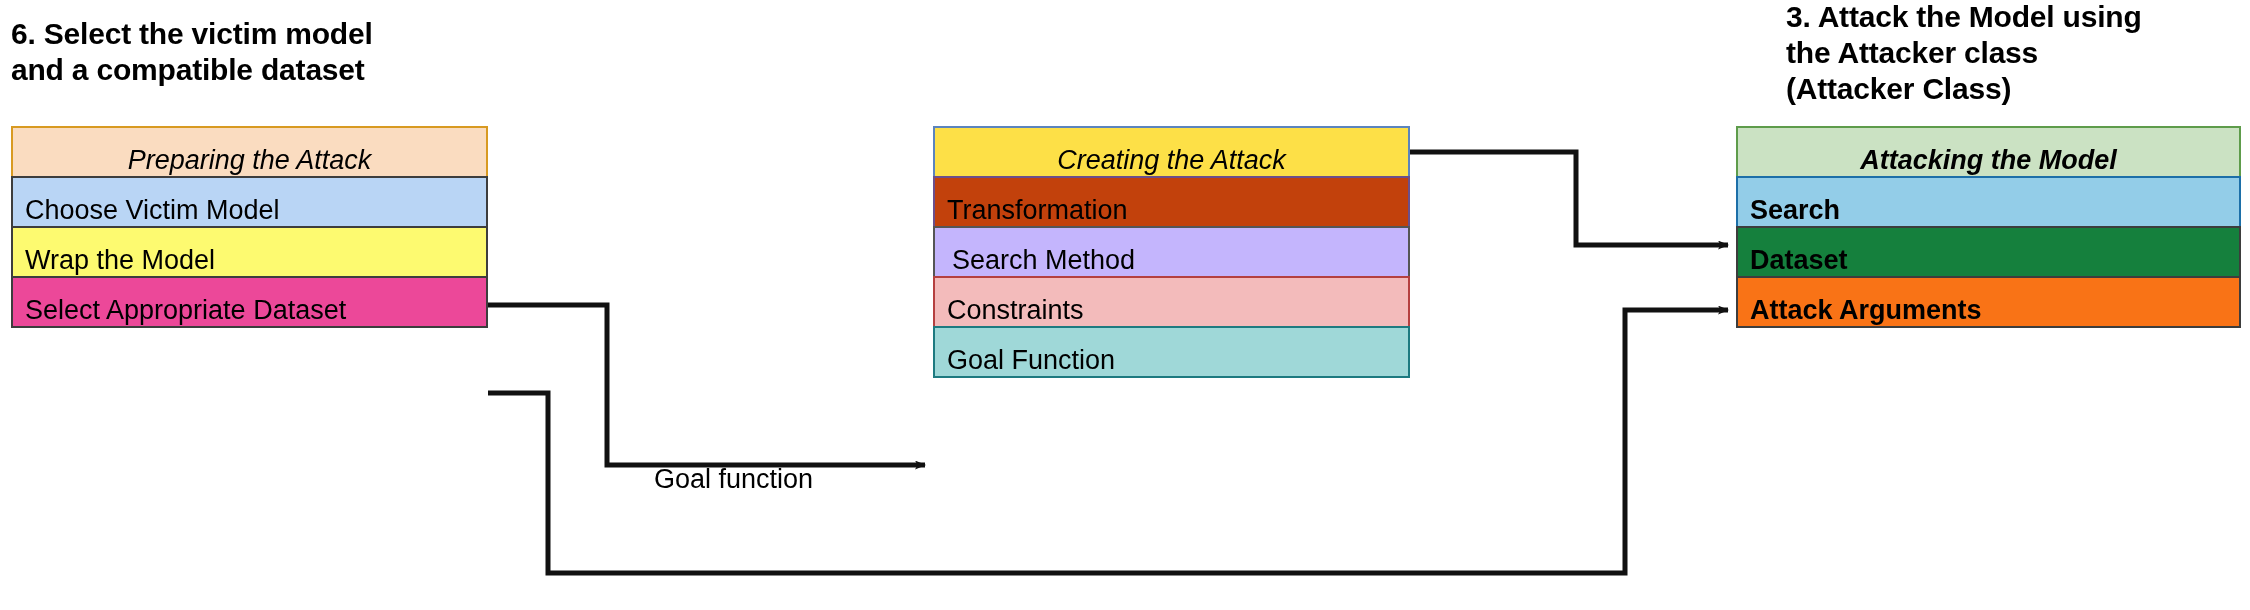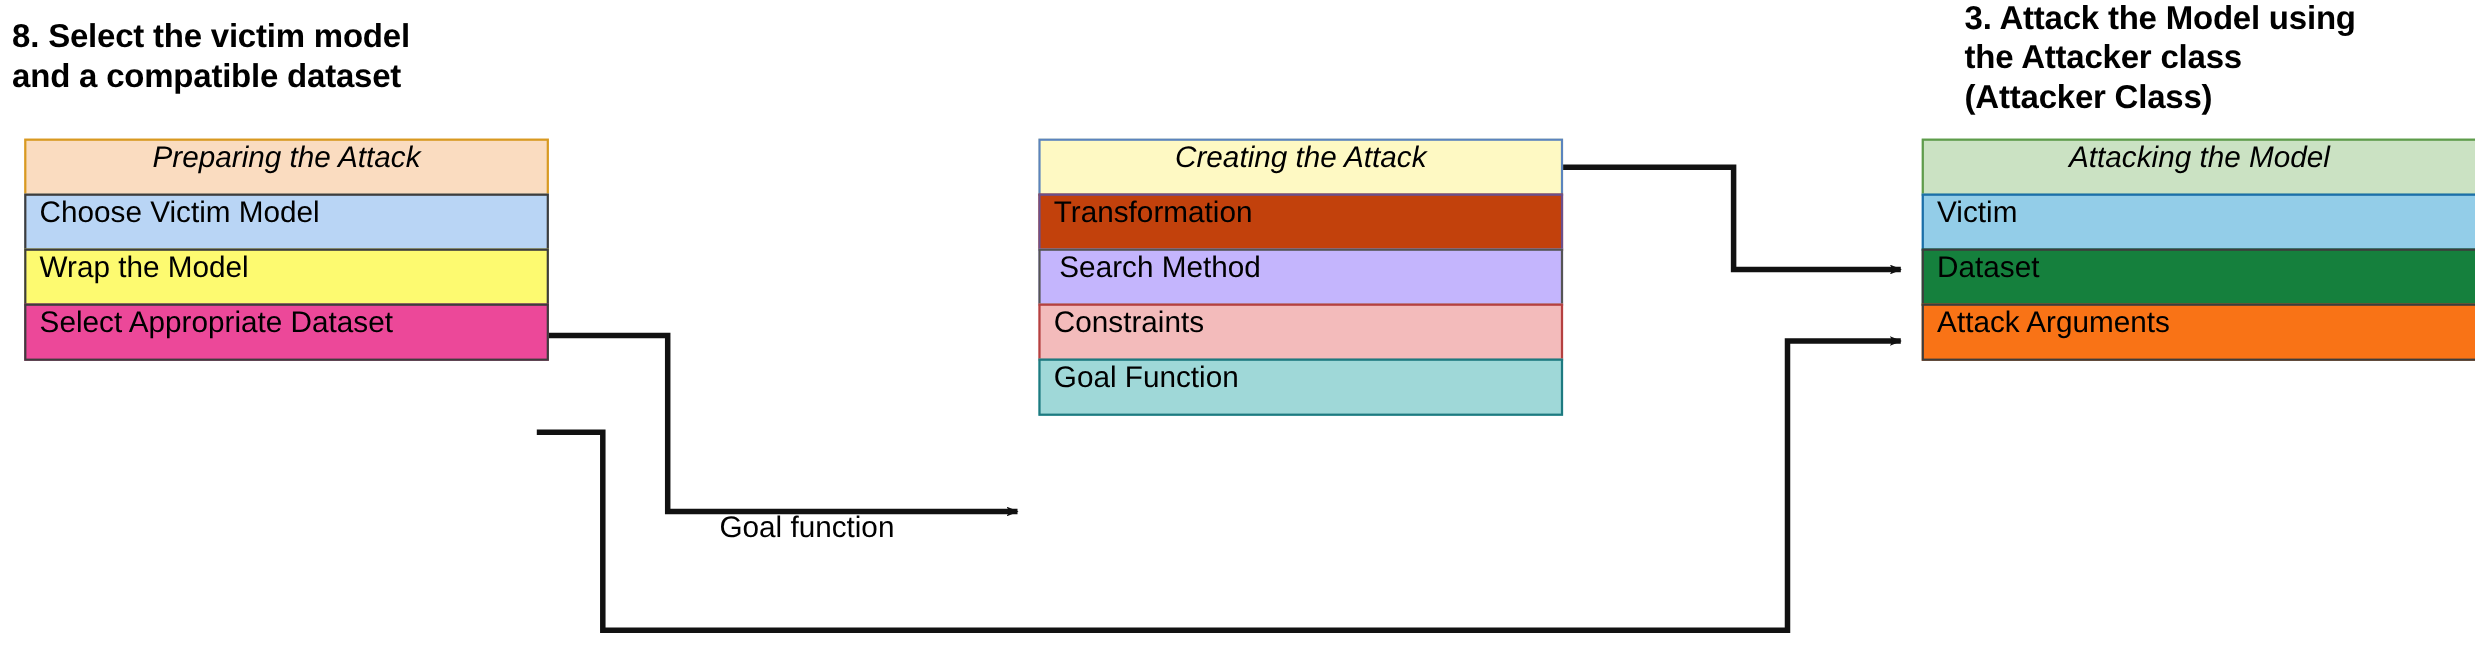--- a/index.html
+++ b/index.html
@@ -29,34 +29,33 @@
   #heading-1 { left: 11px;   top: 16px;  width: 500px; }
   #heading-2 { left: 933px;  top: -1px;  width: 510px; }
   #heading-3 { left: 1786px; top: -1px;  width: 470px; }
 
   
   .col-stack {
     position: absolute;
   }
   #stack-1 { left: 11px;   top: 126px; width: 477px; }
   #stack-2 { left: 933px;  top: 126px; width: 477px; }
-  #stack-3 { left: 1736px; top: 126px; width: 505px; }
+  #stack-3 { left: 1736px; top: 126px; width: 505px; font-weight: bold; }
 
   .node {
     box-sizing: border-box;
     width: 100%;
     height: 52px;
     border: 2px solid #3d3d3d;
     margin-top: -2px;
     display: flex;
-    align-items: flex-start;
+    align-items: flex-end;
     font-size: 27px;
     color: #000000;
     padding: 0 0 0 12px;
-    margin-left: 11px;
   }
   .node:first-child { margin-top: 0; }
   .node.title {
     justify-content: center;
     font-style: italic;
     padding: 0;
   }
 
   
   #wires {
@@ -89,41 +88,41 @@
       </marker>
     </defs>
 
     <path d="M488,305 L607,305 L607,465 L925,465" fill="none" stroke="#111111" stroke-width="5" marker-end="url(#arrowhead)"></path>
 
     <path d="M1410,152 L1576,152 L1576,245 L1728,245" fill="none" stroke="#111111" stroke-width="5" marker-end="url(#arrowhead)"></path>
 
     <path d="M488,393 L548,393 L548,573 L1625,573 L1625,310 L1728,310" fill="none" stroke="#111111" stroke-width="5" marker-end="url(#arrowhead)"></path>
   </svg>
 
-  <div class="col-heading" id="heading-1">8. Select the victim model
+  <div class="col-heading" id="heading-1">6. Select the victim model
 and a compatible dataset</div>
 
   <div class="col-stack" id="stack-1">
     <div class="node title" style="background:#fadcc0;border-color:#d89a21;">
       <span>Preparing the Attack</span>
     </div>
     <div class="node" style="background:#b9d5f5;border-color:#3d3d3d;">
       <span>Choose Victim Model</span>
     </div>
     <div class="node" style="background:#fdfa70;border-color:#3d3d3d;">
       <span>Wrap the Model</span>
     </div>
     <div class="node" style="background:#ec4899;border-color:#3d3d3d;">
       <span>Select Appropriate Dataset</span>
     </div>
   </div>
 
 
   <div class="col-stack" id="stack-2">
-    <div class="node title" style="background:#fef9c3;border-color:#5b84be;">
+    <div class="node title" style="background:#fde047;border-color:#5b84be;">
       <span>Creating the Attack</span>
     </div>
     <div class="node" style="background:#c2410c;border-color:#6b4f8c;">
       <span>Transformation</span>
     </div>
     <div class="node" style="background:#c4b5fd;border-color:#555555;padding-left:17px;">
       <span>Search Method</span>
     </div>
     <div class="node" style="background:#f3bbbb;border-color:#b54040;">
       <span>Constraints</span>
@@ -135,21 +134,21 @@
 
   <div class="col-heading" id="heading-3">3. Attack the Model using
 the Attacker class
 (Attacker Class)</div>
 
   <div class="col-stack" id="stack-3">
     <div class="node title" style="background:#cbe2c3;border-color:#5e9c4b;">
       <span>Attacking the Model</span>
     </div>
     <div class="node" style="background:#93cde8;border-color:#1c6fa8;">
-      <span>Victim</span>
+      <span>Search</span>
     </div>
     <div class="node" style="background:#15803d;border-color:#3d3d3d;">
       <span>Dataset</span>
     </div>
     <div class="node" style="background:#f97316;border-color:#3d3d3d;">
       <span>Attack Arguments</span>
     </div>
   </div>
 
 

